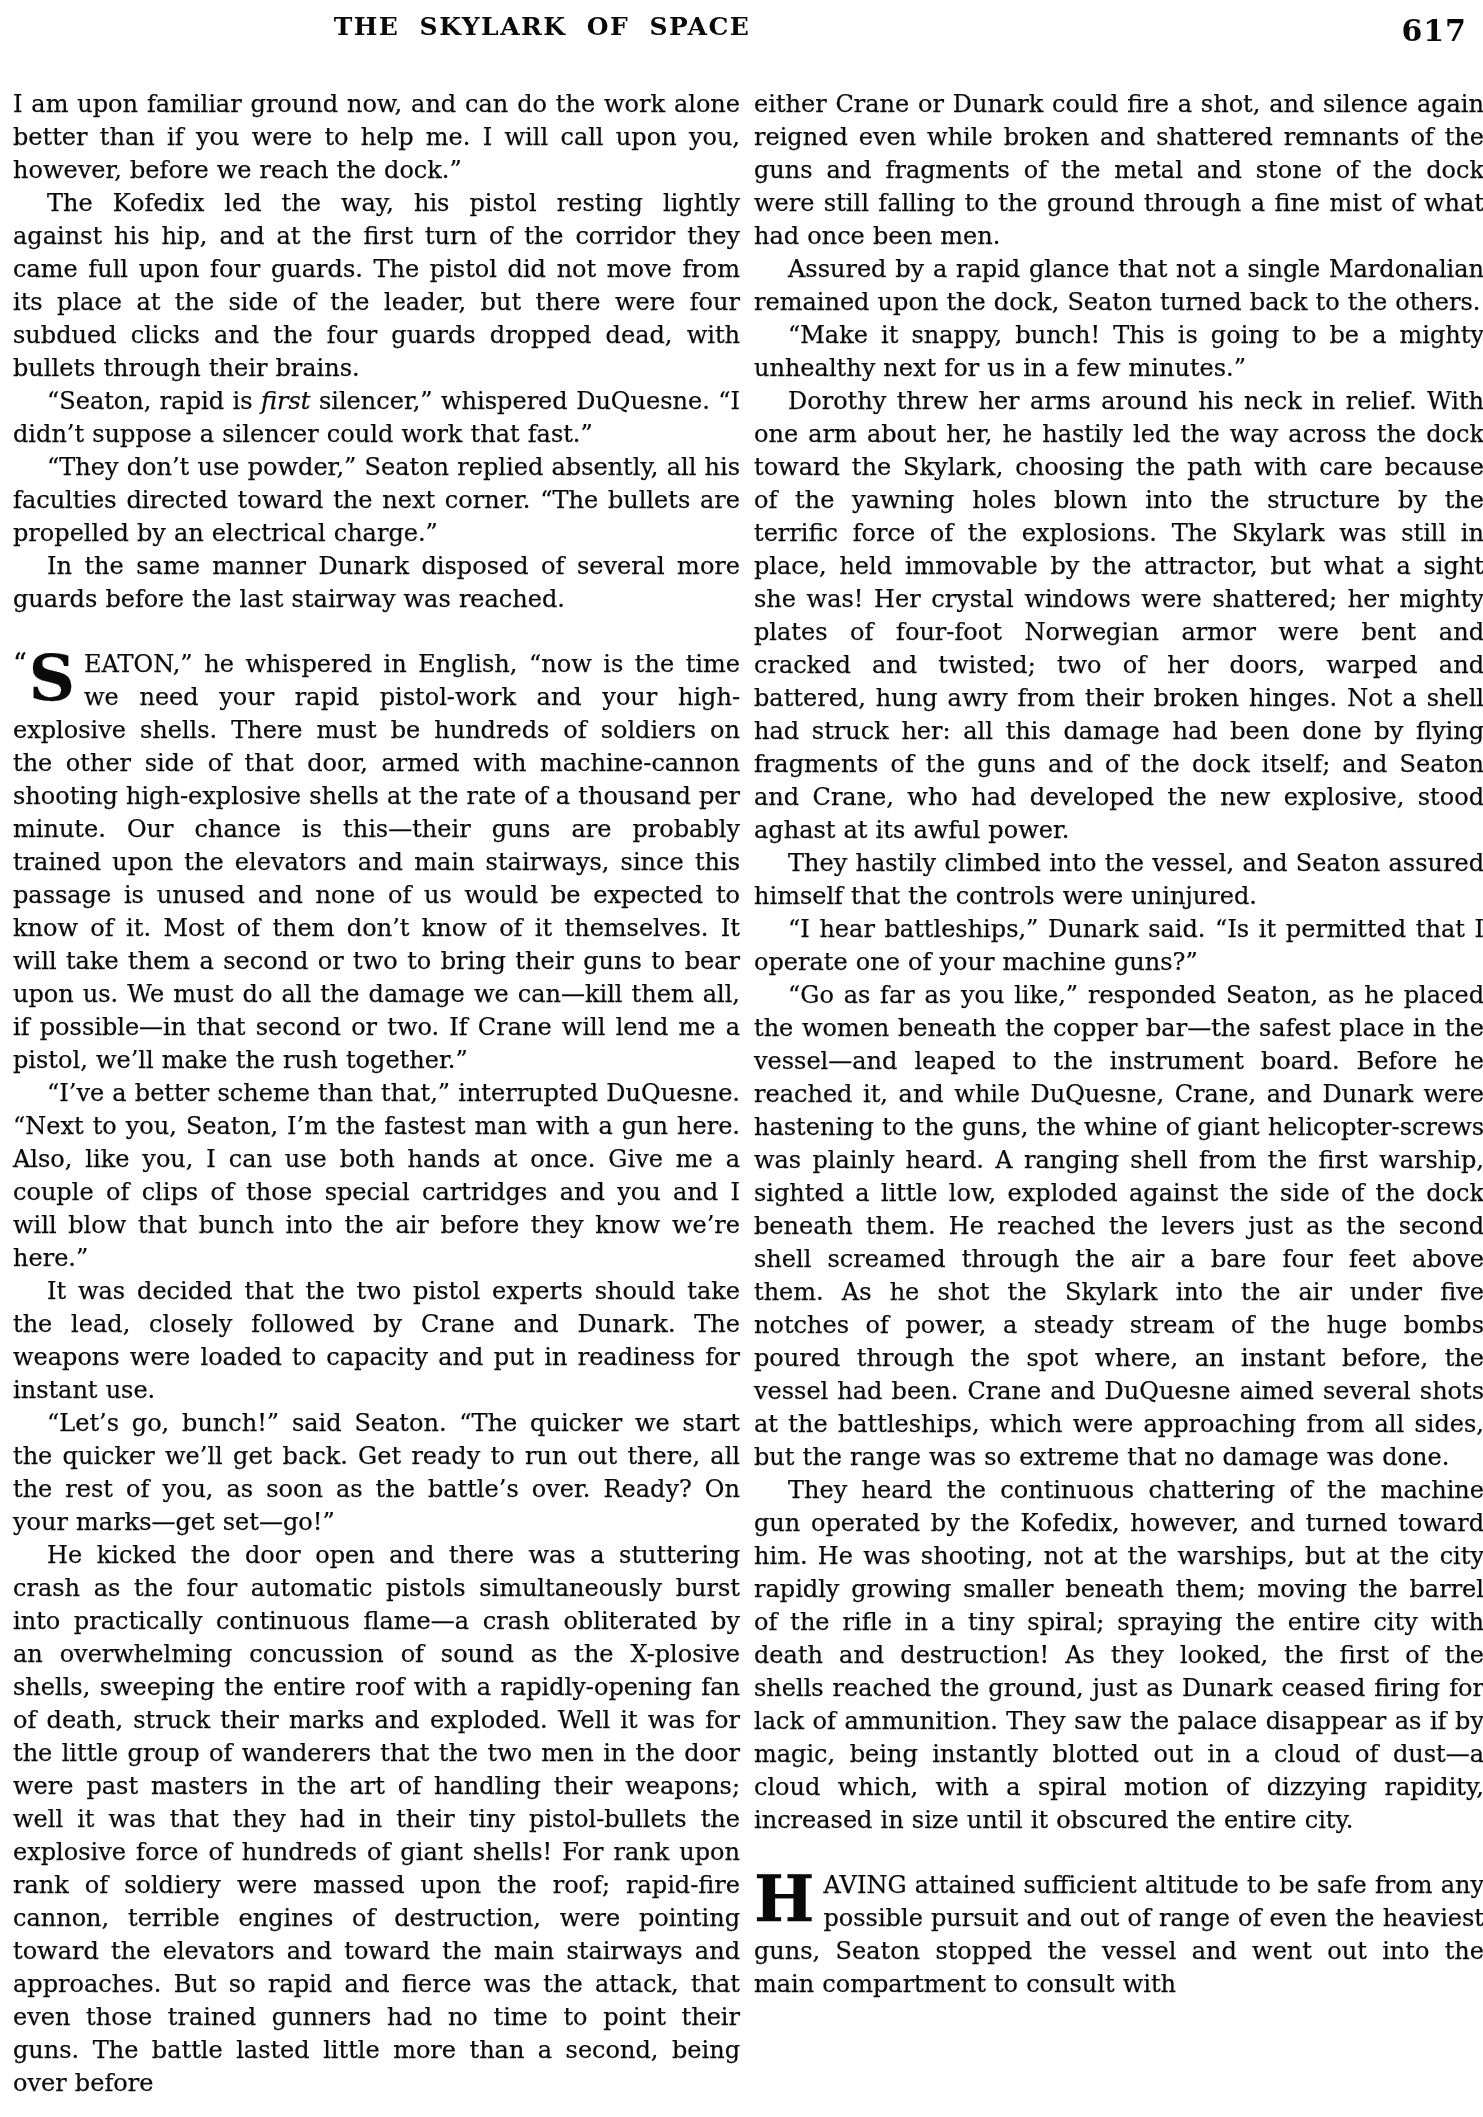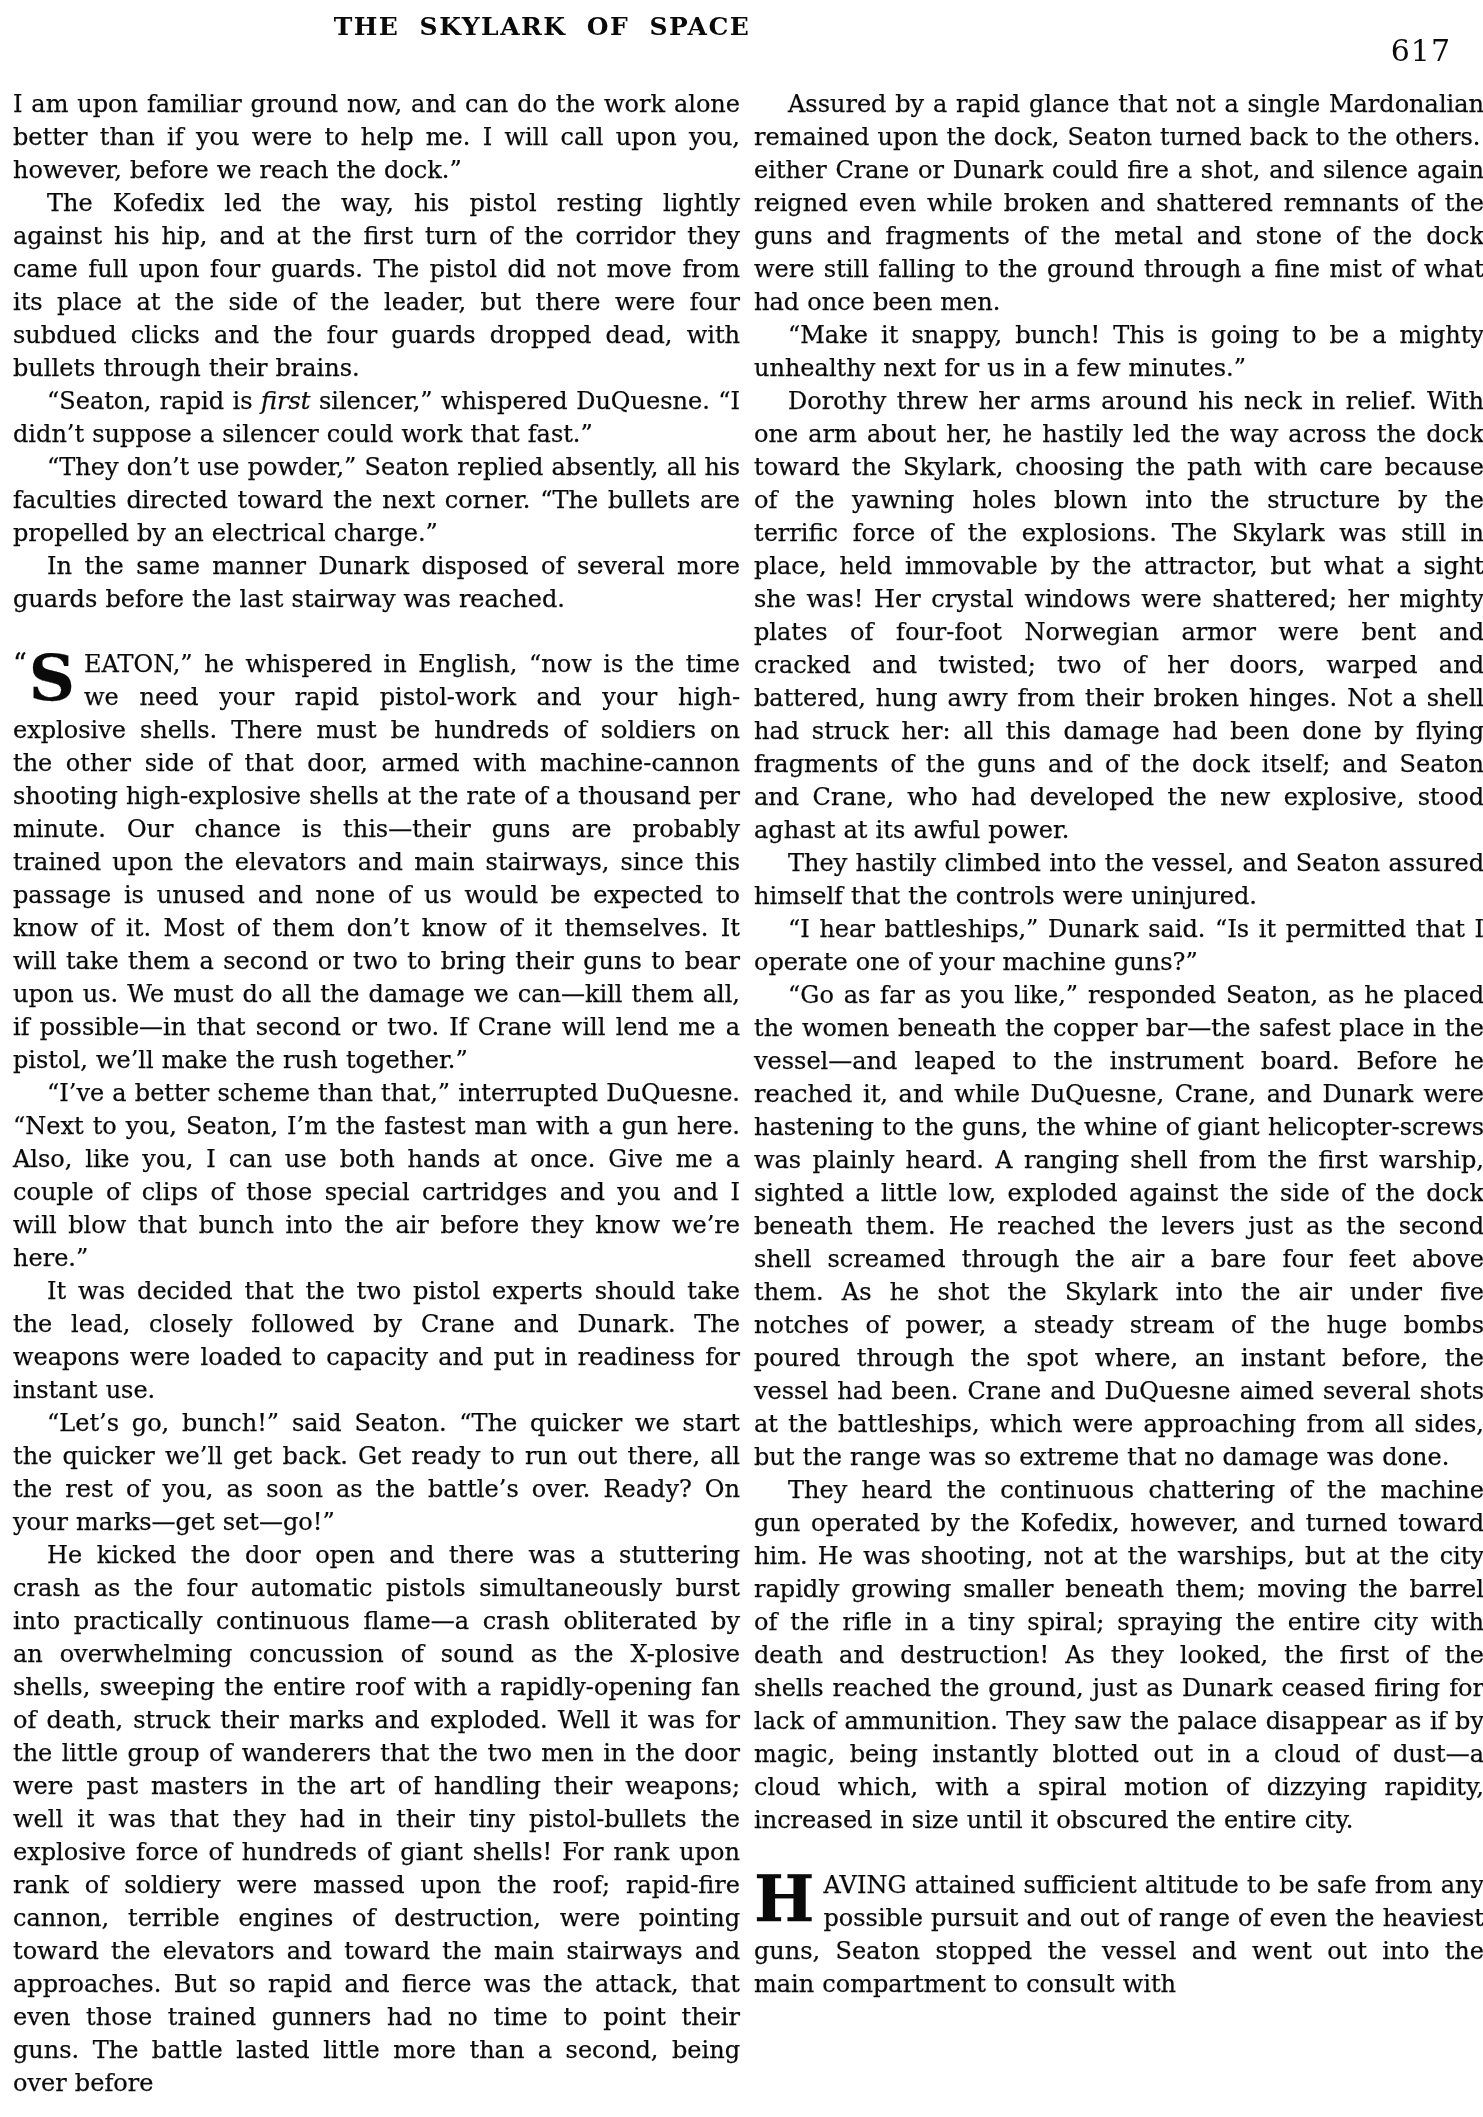--- a/index.html
+++ b/index.html
@@ -14,22 +14,22 @@
   }
   .header { position: absolute; top: 10px; left: 0; right: 0; height: 56px; }
   .title {
     position: absolute; left: 542px; top: 2px;
     transform: translateX(-50%);
     font-size: 25px; font-weight: bold;
     letter-spacing: 1.5px; word-spacing: 10px;
     white-space: nowrap;
   }
   .pageno {
-    position: absolute; right: 32px; top: 3px;
-    font-size: 30px; font-weight: normal; letter-spacing: 1px; margin-top: 20px;
+    position: absolute; right: 16px; top: 3px;
+    font-size: 30px; font-weight: bold; letter-spacing: 1px;
   }
   .body {
     position: absolute; top: 88px; left: 13px;
     display: flex; gap: 14px;
   }
   .col { width: 727px; }
   .col-right { width: 730px; }
   p.para {
     margin: 0;
     font-size: 24px;
@@ -68,22 +68,22 @@
         <p class="para gap dc-para"><span class="dcwrap">
             <span class="dcq">“</span>
             <span class="dcl">S</span>
           </span><span>EATON,” he whispered in English, “now is the time we need your rapid pistol-work and your high-explosive shells. There must be hundreds of soldiers on the other side of that door, armed with machine-cannon shooting high-explosive shells at the rate of a thousand per minute. Our chance is this—their guns are probably trained upon the elevators and main stairways, since this passage is unused and none of us would be expected to know of it. Most of them don’t know of it themselves. It will take them a second or two to bring their guns to bear upon us. We must do all the damage we can—kill them all, if possible—in that second or two. If Crane will lend me a pistol, we’ll make the rush together.”</span></p>
         <p class="para indent"><span>“I’ve a better scheme than that,” interrupted DuQuesne. “Next to you, Seaton, I’m the fastest man with a gun here. Also, like you, I can use both hands at once. Give me a couple of clips of those special cartridges and you and I will blow that bunch into the air before they know we’re here.”</span></p>
         <p class="para indent"><span>It was decided that the two pistol experts should take the lead, closely followed by Crane and Dunark. The weapons were loaded to capacity and put in readiness for instant use.</span></p>
         <p class="para indent"><span>“Let’s go, bunch!” said Seaton. “The quicker we start the quicker we’ll get back. Get ready to run out there, all the rest of you, as soon as the battle’s over. Ready? On your marks—get set—go!”</span></p>
         <p class="para indent"><span>He kicked the door open and there was a stuttering crash as the four automatic pistols simultaneously burst into practically continuous flame—a crash obliterated by an overwhelming concussion of sound as the X-plosive shells, sweeping the entire roof with a rapidly-opening fan of death, struck their marks and exploded. Well it was for the little group of wanderers that the two men in the door were past masters in the art of handling their weapons; well it was that they had in their tiny pistol-bullets the explosive force of hundreds of giant shells! For rank upon rank of soldiery were massed upon the roof; rapid-fire cannon, terrible engines of destruction, were pointing toward the elevators and toward the main stairways and approaches. But so rapid and fierce was the attack, that even those trained gunners had no time to point their guns. The battle lasted little more than a second, being over before</span></p>
       </div>
     <div class="col col-right">
+        <p class="para"><span>either Crane or Dunark could fire a shot, and silence again reigned even while broken and shattered remnants of the guns and fragments of the metal and stone of the dock were still falling to the ground through a fine mist of what had once been men.</span></p>
         <p class="para indent"><span>Assured by a rapid glance that not a single Mardonalian remained upon the dock, Seaton turned back to the others.</span></p>
-        <p class="para"><span>either Crane or Dunark could fire a shot, and silence again reigned even while broken and shattered remnants of the guns and fragments of the metal and stone of the dock were still falling to the ground through a fine mist of what had once been men.</span></p>
         <p class="para indent"><span>“Make it snappy, bunch! This is going to be a mighty unhealthy next for us in a few minutes.”</span></p>
         <p class="para indent"><span>Dorothy threw her arms around his neck in relief. With one arm about her, he hastily led the way across the dock toward the Skylark, choosing the path with care because of the yawning holes blown into the structure by the terrific force of the explosions. The Skylark was still in place, held immovable by the attractor, but what a sight she was! Her crystal windows were shattered; her mighty plates of four-foot Norwegian armor were bent and cracked and twisted; two of her doors, warped and battered, hung awry from their broken hinges. Not a shell had struck her: all this damage had been done by flying fragments of the guns and of the dock itself; and Seaton and Crane, who had developed the new explosive, stood aghast at its awful power.</span></p>
         <p class="para indent"><span>They hastily climbed into the vessel, and Seaton assured himself that the controls were uninjured.</span></p>
         <p class="para indent"><span>“I hear battleships,” Dunark said. “Is it permitted that I operate one of your machine guns?”</span></p>
         <p class="para indent"><span>“Go as far as you like,” responded Seaton, as he placed the women beneath the copper bar—the safest place in the vessel—and leaped to the instrument board. Before he reached it, and while DuQuesne, Crane, and Dunark were hastening to the guns, the whine of giant helicopter-screws was plainly heard. A ranging shell from the first warship, sighted a little low, exploded against the side of the dock beneath them. He reached the levers just as the second shell screamed through the air a bare four feet above them. As he shot the Skylark into the air under five notches of power, a steady stream of the huge bombs poured through the spot where, an instant before, the vessel had been. Crane and DuQuesne aimed several shots at the battleships, which were approaching from all sides, but the range was so extreme that no damage was done.</span></p>
         <p class="para indent"><span>They heard the continuous chattering of the machine gun operated by the Kofedix, however, and turned toward him. He was shooting, not at the warships, but at the city rapidly growing smaller beneath them; moving the barrel of the rifle in a tiny spiral; spraying the entire city with death and destruction! As they looked, the first of the shells reached the ground, just as Dunark ceased firing for lack of ammunition. They saw the palace disappear as if by magic, being instantly blotted out in a cloud of dust—a cloud which, with a spiral motion of dizzying rapidity, increased in size until it obscured the entire city.</span></p>
         <p class="para gap dc-para"><span class="dcwrap">
             <span class="dcl">H</span>
           </span><span>AVING attained sufficient altitude to be safe from any possible pursuit and out of range of even the heaviest guns, Seaton stopped the vessel and went out into the main compartment to consult with</span></p>
       </div>

